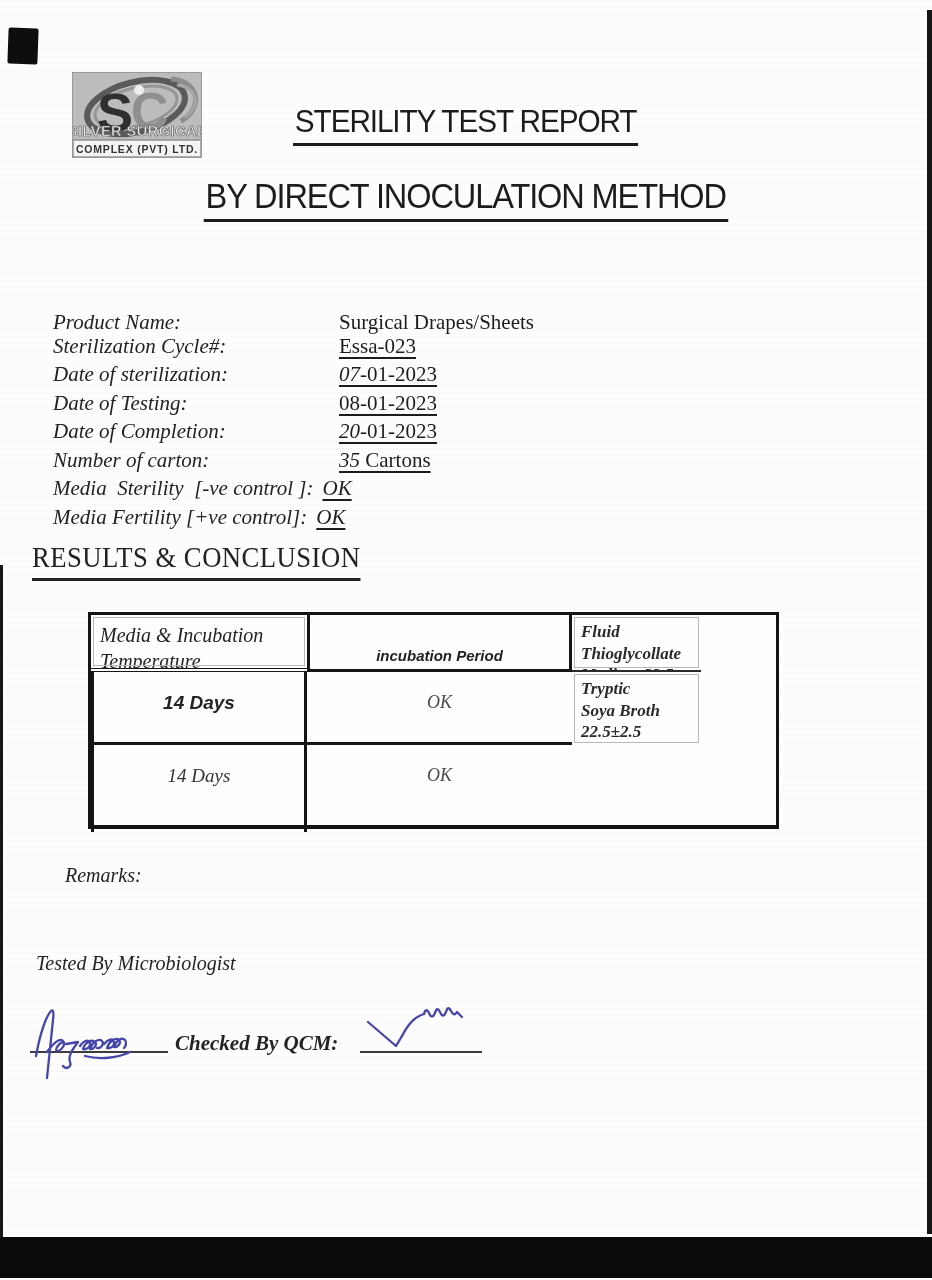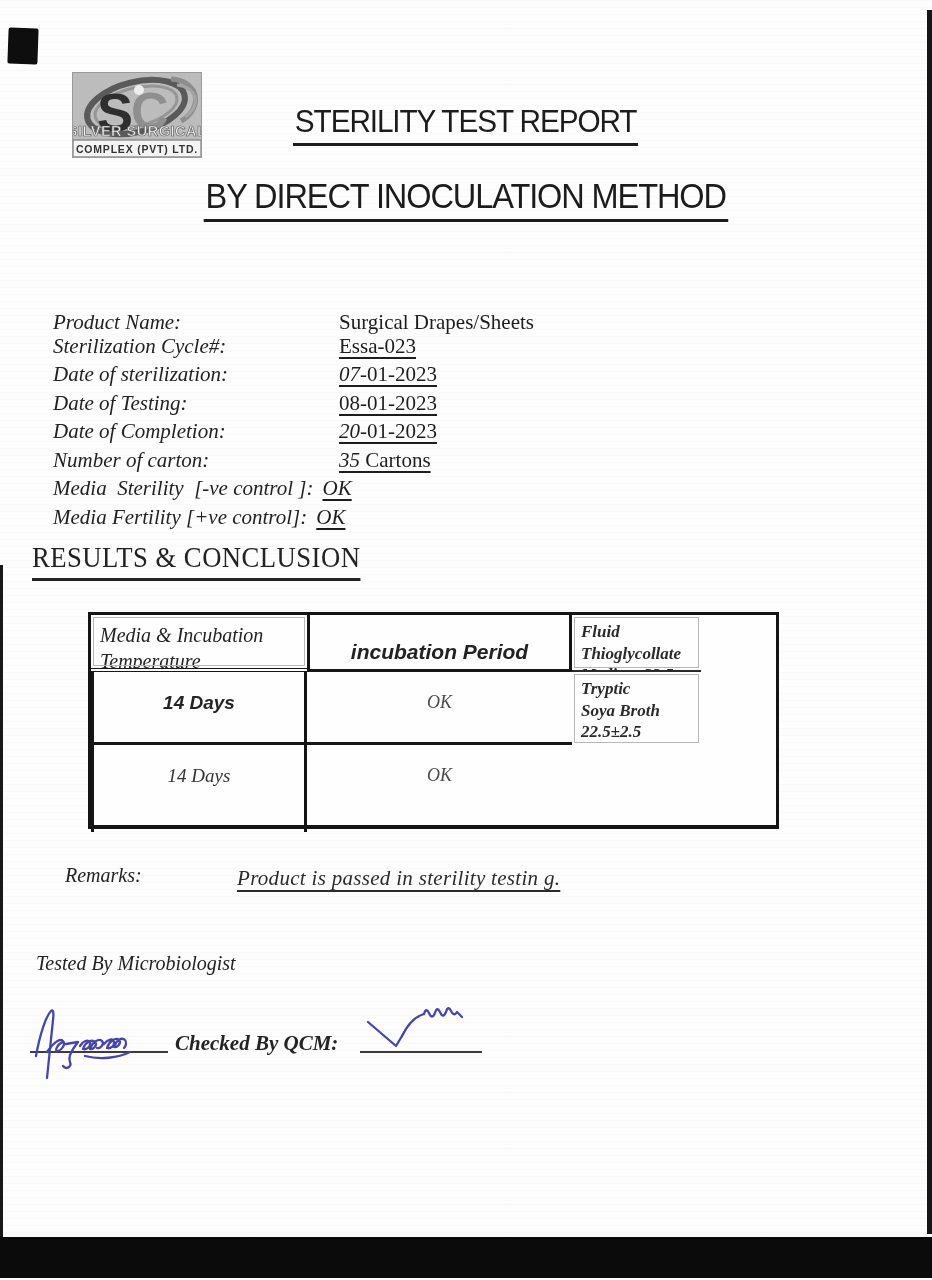--- a/index.html
+++ b/index.html
@@ -73,21 +73,21 @@
   .hb { border-bottom:3px solid #161616; }
   .hb1 { border-bottom:4px double #161616; }
   .rb { border-bottom:3px solid #161616; }
   .rb1 { border-bottom:2px solid #2a2a2a; }
   .c1cell::before { content:""; position:absolute; inset:2px; border:1px solid #b7b7b7; pointer-events:none; }
   .media-h { padding:7px 0 0 9px; font-style:italic; font-size:20px; line-height:26px; color:#232323; }
   .media-h span { display:block; }
   .media-cell { padding:6px 0 0 9px; font-style:italic; font-weight:bold; font-size:17px; line-height:21.5px; color:#2a2a2a; }
   .media-cell span { display:block; }
   .head-sans { display:flex; align-items:flex-end; justify-content:center; padding-bottom:5px;
-               font-family:"Liberation Sans", sans-serif; font-style:italic; font-weight:bold; font-size:21px; color:#222; }
+               font-family:"Liberation Sans", sans-serif; font-style:italic; font-weight:bold; font-size:15px; color:#222; }
   .period-cell, .result-cell { text-align:center; padding-top:20px; }
   .period-sans { font-family:"Liberation Sans", sans-serif; font-style:italic; font-weight:bold; font-size:19px; color:#242424; }
   .period-serif { font-style:italic; font-size:19px; color:#333; }
   .result-txt { font-style:italic; font-size:18px; color:#4a4a4a; }
 
   
   .remarks-label { position:absolute; left:65px; top:864px; font-style:italic; font-size:20px; color:#222; }
   .remarks-value { position:absolute; left:237px; top:866px; font-style:italic; font-size:21px; color:#2b2b2b;
                    text-decoration:underline; text-decoration-thickness:1.5px; text-underline-offset:5px; letter-spacing:0.3px; }
 
@@ -190,21 +190,20 @@
     </div>
     <div class="c c2c period-cell">
       <span class="period-serif">14 Days</span>
     </div>
     <div class="c result-cell">
       <span class="result-txt">OK</span>
     </div>
   </div>
 
   <div class="remarks-label">Remarks:</div>
-  <div class="remarks-value">Product is passed in sterility testin g.</div>
 
   <div class="tested-by">Tested By Microbiologist</div>
 
   <div class="sig-line sig-line1"></div>
   <svg class="sig-svg sig1" width="140" height="78" viewBox="0 0 140 78">
     <title>Nazmeen</title>
     <g fill="none" stroke="#4646aa" stroke-width="2.3" stroke-linecap="round" stroke-linejoin="round">
       <path d="M6,52 C10,30 16,12 21,7 C23,5 24,8 23,16 L17,74"></path>
       <path d="M17,48 C24,38 30,34 33,37 C36,40 32,46 28,47 C24,48 27,40 33,38"></path>
       <path d="M36,40 L48,38 C42,46 38,52 40,58 C42,63 36,66 33,62"></path>

